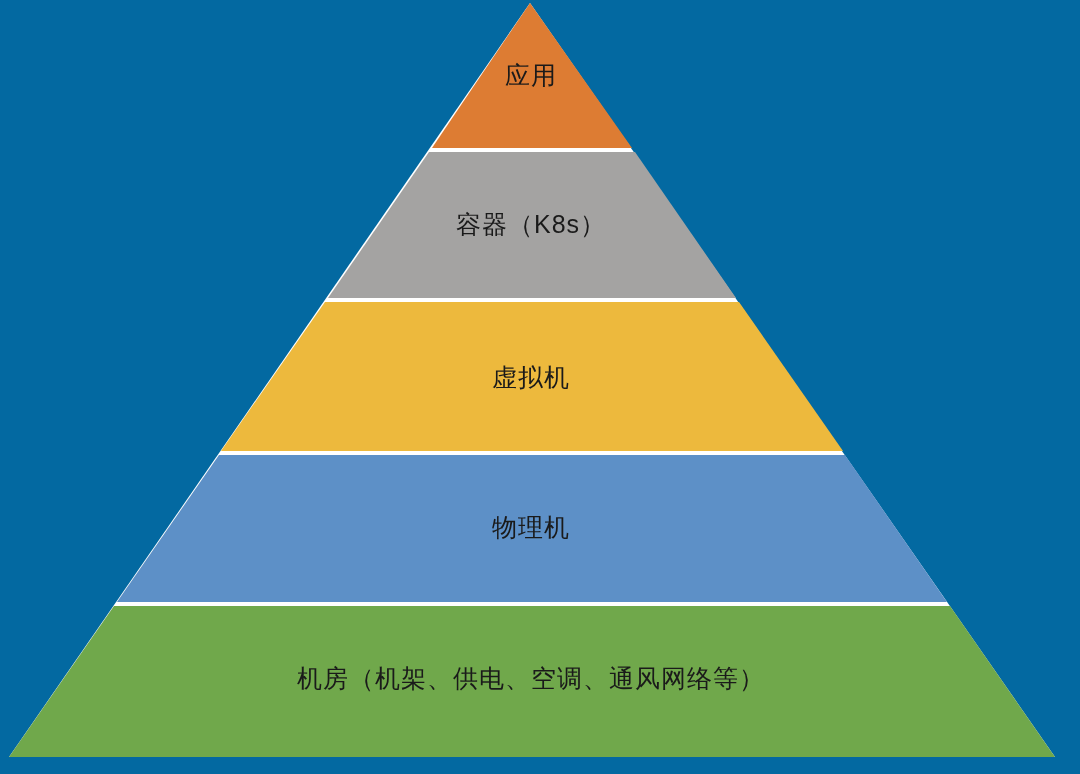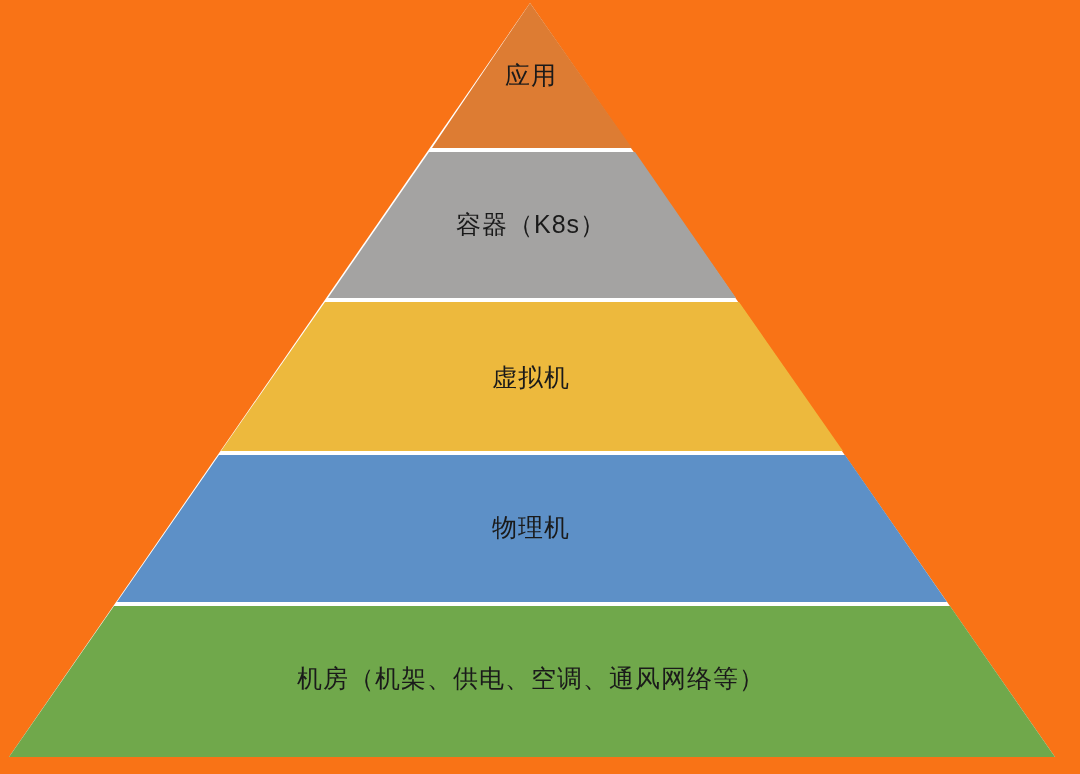--- a/index.html
+++ b/index.html
@@ -10,21 +10,21 @@
     width: 1080px;
     height: 774px;
     background: #F7F6F5;
     overflow: hidden;
     font-family: "Liberation Sans", "DejaVu Sans", sans-serif;
   }
   .stage {
     position: relative;
     width: 1080px;
     height: 774px;
-    background: #f97316;
+    background: #0369a1;
   }
   svg.pyramid {
     display: block;
     width: 1080px;
     height: 774px;
   }
   svg.pyramid text {
     fill: #1A1A1A;
     font-family: "Liberation Sans", "DejaVu Sans", sans-serif;
     font-size: 25px;

